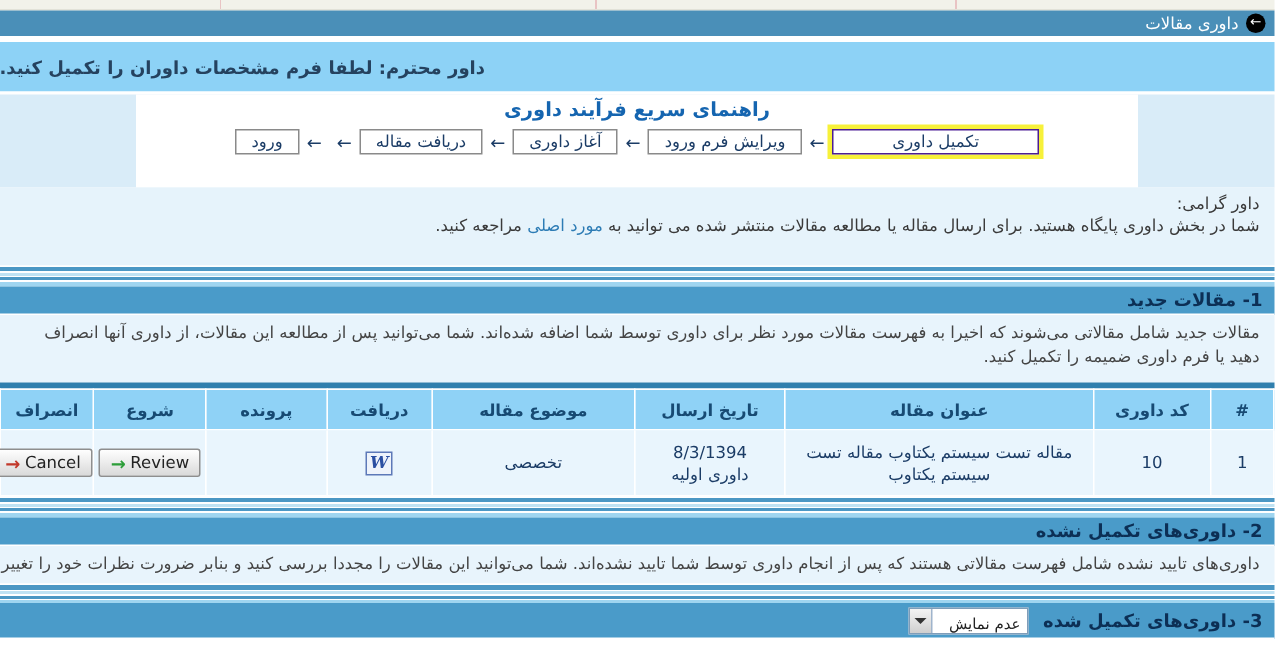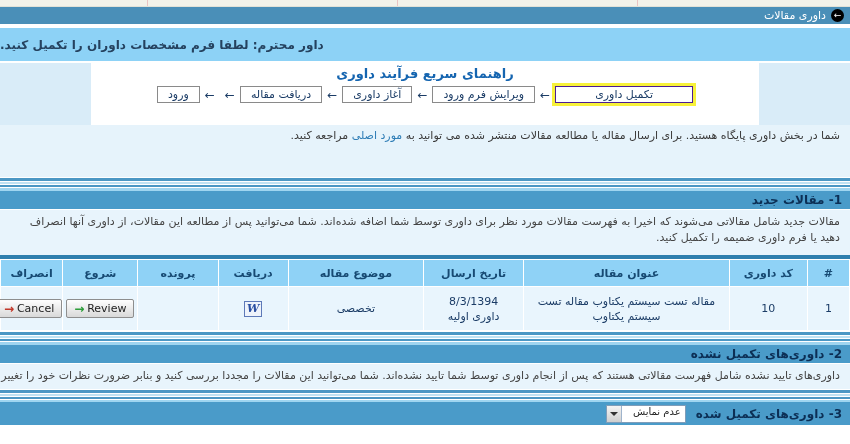--- a/index.html
+++ b/index.html
@@ -67,21 +67,21 @@
 
   .word-icon { display:inline-flex; width:18px; height:16px; background:#eef3fb;
     border:1px solid #5d79b8; align-items:center; justify-content:center;
     font-family:"DejaVu Serif", serif; font-style:italic; font-weight:bold;
     font-size:11px; color:#2b4fa2; cursor:pointer; }
 
   .section3-bar { height:24px; background:#4a9bc9; color:#0c2f55; display:flex;
     align-items:center; gap:10px; padding:0 8px; border-bottom:1px solid #fff; }
   .section3-bar .s3-title { font-weight:bold; font-size:12px; }
   .fake-select { direction:rtl; width:80px; height:18px; background:#fff; border:1px solid #7f9db9;
-    display:flex; align-items:flex-start; justify-content:space-between; font-size:10px; color:#222;
+    display:flex; align-items:flex-end; justify-content:space-between; font-size:10px; color:#222;
     padding-right:4px; cursor:pointer; }
   .select-btn { width:15px; height:16px; background:linear-gradient(#f4f4f4,#cfcfcf);
     border-right:1px solid #9fb4cc; display:flex; align-items:center; justify-content:center; }
   .select-btn .tri { width:0; height:0; border-left:4px solid transparent;
     border-right:4px solid transparent; border-top:4px solid #333; }
 
   .bottom-white { height:19px; background:#fff; }
 </style>
 </head>
 <body>
@@ -113,20 +113,21 @@
       <span class="flow-arrow">←</span>
       <span class="flow-box">دریافت مقاله</span>
       <span class="flow-arrow">←</span>
       <span class="flow-arrow">←</span>
       <span class="flow-box">ورود</span>
     </div>
   </div>
 </div>
 
 <div class="greeting">
+  <div>داور گرامی:</div>
   <div><span>شما در بخش داوری پایگاه هستید. برای ارسال مقاله یا مطالعه مقالات منتشر شده می توانید به </span><a href="#">مورد اصلی</a><span> مراجعه کنید.</span></div>
 </div>
 
 <div class="stripes"></div>
 
 <div class="section-bar">
   <span>1- مقالات جدید</span>
 </div>
 <div class="section-para para1">مقالات جدید شامل مقالاتی می‌شوند که اخیرا به فهرست مقالات مورد نظر برای داوری توسط شما اضافه شده‌اند. شما می‌توانید پس از مطالعه این مقالات، از داوری آنها انصراف دهید یا فرم داوری ضمیمه را تکمیل کنید.</div>
 

